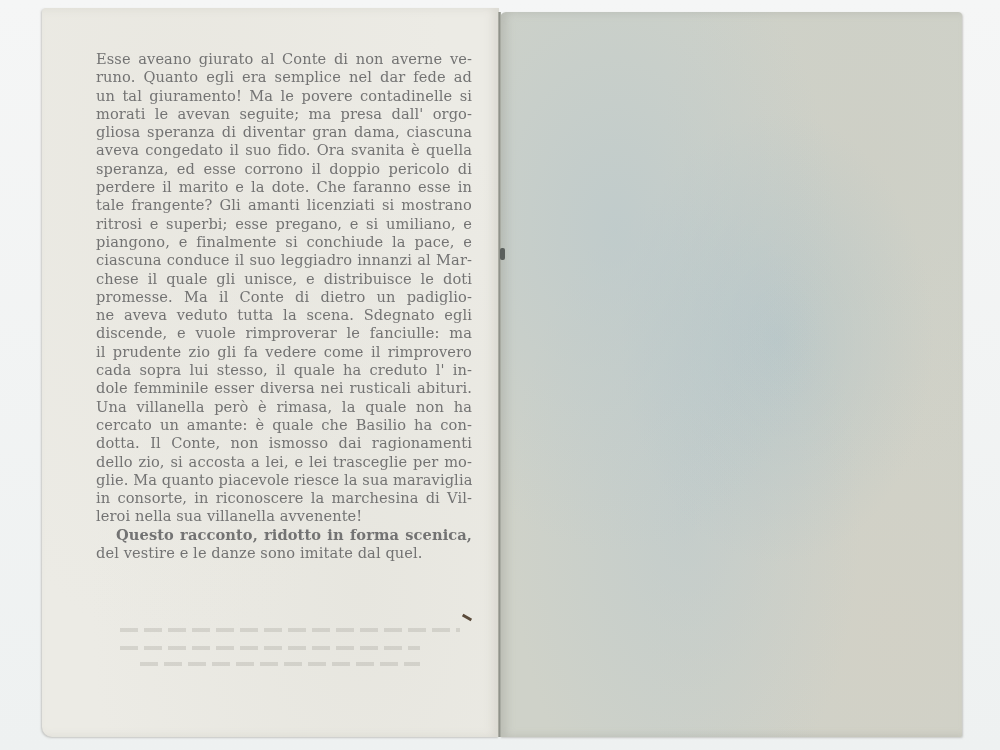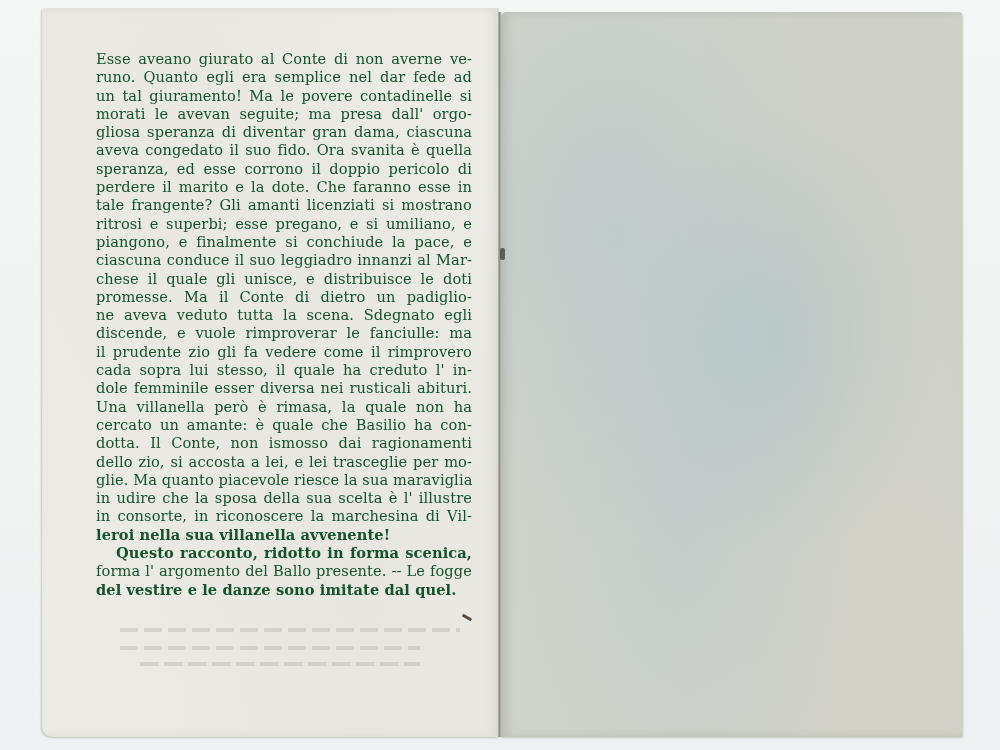--- a/index.html
+++ b/index.html
@@ -40,35 +40,35 @@
     position: absolute; left: 498px; top: 12px; width: 3px; height: 725px;
     background: linear-gradient(90deg, #b8b8ae, #8f918a, #b5b8ae);
   }
   .speck {
     position: absolute; left: 500px; top: 248px; width: 5px; height: 12px;
     background: #5a5f5c; border-radius: 2px;
   }
   .text-block {
     position: absolute;
     left: 96px; top: 50px; width: 376px;
-    color: #14532d;
+    color: #737373;
     font-size: 14.6px;
     line-height: 18.3px;
     text-align: justify;
     letter-spacing: 0.1px;
   }
   .text-block p { margin: 0; }
   .text-block .line {
     display: block;
     text-align: justify;
     text-align-last: justify;
     white-space: nowrap;
     height: 18.3px;
   }
-  .text-block .line.last { text-align-last: left; font-weight: bold; }
+  .text-block .line.last { text-align-last: left; }
   .text-block .line.indent { padding-left: 20px; font-weight: bold; }
   .mark {
     position: absolute; left: 462px; top: 616px; width: 10px; height: 3px;
     background: #5a4a3a; transform: rotate(30deg);
   }
   .bleed {
     position: absolute; left: 120px; width: 340px; height: 4px;
     background: repeating-linear-gradient(90deg, rgba(170,168,160,0.35) 0 18px, transparent 18px 24px);
   }
 </style>
@@ -101,27 +101,25 @@
     <span class="line">ne aveva veduto tutta la scena. Sdegnato egli</span>
     <span class="line">discende, e vuole rimproverar le fanciulle: ma</span>
     <span class="line">il prudente zio gli fa vedere come il rimprovero</span>
     <span class="line">cada sopra lui stesso, il quale ha creduto l' in-</span>
     <span class="line">dole femminile esser diversa nei rusticali abituri.</span>
     <span class="line">Una villanella però è rimasa, la quale non ha</span>
     <span class="line">cercato un amante: è quale che Basilio ha con-</span>
     <span class="line">dotta. Il Conte, non ismosso dai ragionamenti</span>
     <span class="line">dello zio, si accosta a lei, e lei trasceglie per mo-</span>
     <span class="line">glie. Ma quanto piacevole riesce la sua maraviglia</span>
-    <span class="line">in udire che la sposa della sua scelta è l' illustre</span>
     <span class="line">in consorte, in riconoscere la marchesina di Vil-</span>
     <span class="line last">leroi nella sua villanella avvenente!</span>
   </p>
   <p>
     <span class="line indent">Questo racconto, ridotto in forma scenica,</span>
-    <span class="line">forma l' argomento del Ballo presente. -- Le fogge</span>
     <span class="line last">del vestire e le danze sono imitate dal quel.</span>
   </p>
 </div>
 
 <div class="mark"></div>
 <div class="bleed" style="top:628px"></div>
 <div class="bleed" style="top:646px; width:300px"></div>
 <div class="bleed" style="top:662px; left:140px; width:280px"></div>
 
 </body></html>

